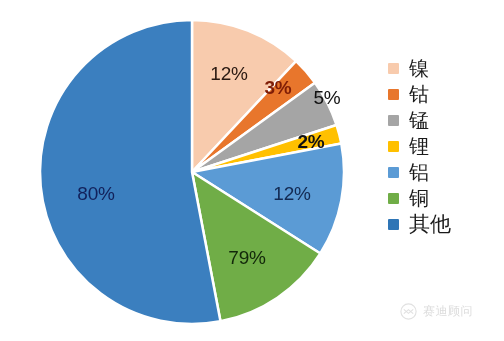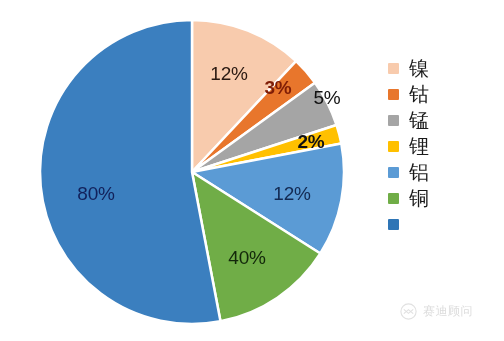--- a/index.html
+++ b/index.html
@@ -123,21 +123,21 @@
         <path d="M 192 172 L 341.31 143.52 A 152 152 0 0 1 320.34 253.45 Z" fill="#5B9BD5" stroke="#ffffff" stroke-width="2.5" stroke-linejoin="round"></path>
         <path d="M 192 172 L 320.34 253.45 A 152 152 0 0 1 220.48 321.31 Z" fill="#70AD47" stroke="#ffffff" stroke-width="2.5" stroke-linejoin="round"></path>
         <path d="M 192 172 L 220.48 321.31 A 152 152 0 1 1 192.00 20.00 Z" fill="#3B7FBF" stroke="#ffffff" stroke-width="2.5" stroke-linejoin="round"></path>
       </svg>
     <div id="slice-labels">
         <div class="slice-label lbl-ni" style="left: 229px; top: 74px; color: rgb(43, 26, 18);">12%</div>
         <div class="slice-label lbl-co" style="left: 278px; top: 88px; color: rgb(127, 29, 6);">3%</div>
         <div class="slice-label lbl-mn" style="left: 327px; top: 98px; color: rgb(17, 17, 17);">5%</div>
         <div class="slice-label lbl-li" style="left: 311px; top: 142px; color: rgb(17, 17, 17);">2%</div>
         <div class="slice-label lbl-al" style="left: 292px; top: 194px; color: rgb(19, 42, 82);">12%</div>
-        <div class="slice-label lbl-cu" style="left: 247px; top: 258px; color: rgb(18, 39, 10);">40%</div>
+        <div class="slice-label lbl-cu" style="left: 247px; top: 258px; color: rgb(18, 39, 10);">79%</div>
         <div class="slice-label lbl-other" style="left: 96px; top: 194px; color: rgb(18, 33, 91);">80%</div>
       </div>
   </div>
 
   <div id="legend">
       <div class="legend-row">
         <span class="legend-swatch" style="background: rgb(248, 203, 173);"></span>
         <span class="legend-label">镍</span>
       </div>
       <div class="legend-row">
@@ -155,20 +155,21 @@
       <div class="legend-row">
         <span class="legend-swatch" style="background: rgb(91, 155, 213);"></span>
         <span class="legend-label">铝</span>
       </div>
       <div class="legend-row">
         <span class="legend-swatch" style="background: rgb(112, 173, 71);"></span>
         <span class="legend-label">铜</span>
       </div>
       <div class="legend-row emphasis">
         <span class="legend-swatch" style="background: rgb(46, 117, 182);"></span>
+        <span class="legend-label">其他</span>
       </div>
     </div>
 
   <div id="watermark">
     <span class="wm-mark">
       <svg width="17" height="17" viewBox="0 0 17 17" aria-hidden="true">
         <circle cx="8.5" cy="8.5" r="7.6" fill="none" stroke="#9a9a9a" stroke-width="1.1"></circle>
         <path d="M3.8 6.4 L8.5 10.4 L13.2 6.4" fill="none" stroke="#9a9a9a" stroke-width="1.1"></path>
         <path d="M3.8 10.6 L8.5 6.6 L13.2 10.6" fill="none" stroke="#9a9a9a" stroke-width="1.1"></path>
       </svg>

